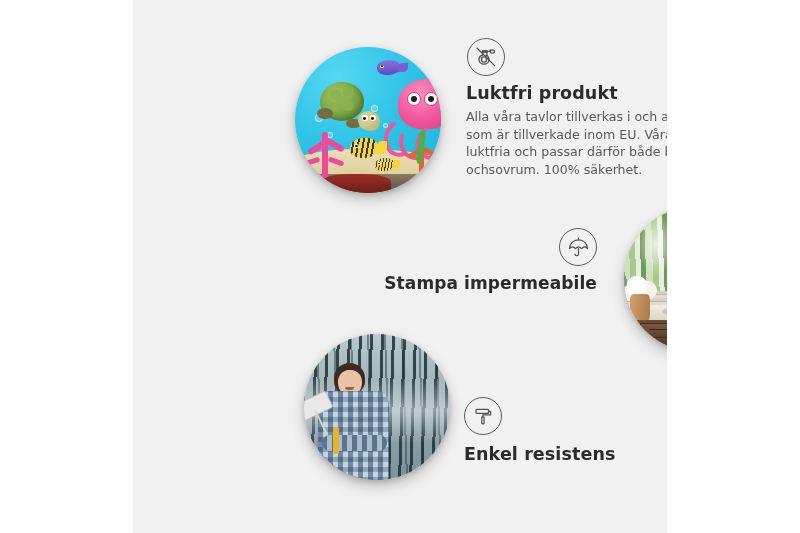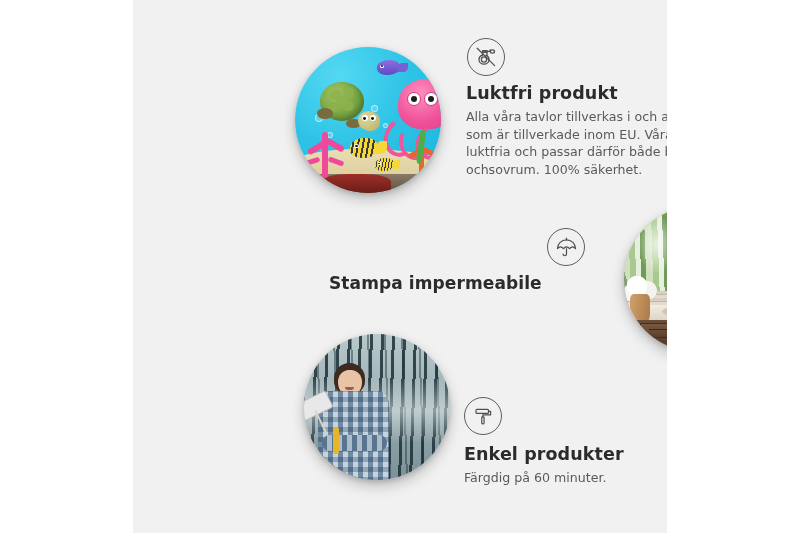--- a/index.html
+++ b/index.html
@@ -224,21 +224,21 @@
     font-size:17.5px;font-weight:bold;color:#2b2b2b;
     margin:7px 0 5px 0;letter-spacing:.1px;
   }
   .fbody{
     font-size:12.6px;line-height:17.5px;color:#5a5a5a;
   }
 
   #feature-odorless{left:333px;top:38px;width:296px;}
   #feature-odorless .ficon{margin-left:1px;}
 
-  #feature-waterproof{left:196px;top:228px;width:256px;}
+  #feature-waterproof{left:208px;top:228px;width:256px;text-align:right;}
   #feature-waterproof .icon-wrap{display:flex;justify-content:flex-end;}
   #feature-waterproof .ftitle{font-size:17px;}
   #feature-waterproof .fbody{font-size:12.6px;}
 
   #feature-mounting{left:331px;top:397px;width:240px;}
   #feature-mounting .ftitle{margin-top:9px;}
 </style>
 </head>
 <body>
 
@@ -387,18 +387,17 @@
     <div class="feature" id="feature-mounting">
       <div class="icon-wrap">
         <div class="ficon">
           <svg width="25" height="25" viewBox="0 0 26 26" fill="none" stroke="#4f4f4f" stroke-width="1.25" stroke-linecap="round" stroke-linejoin="round">
             <rect x="5.2" y="5.6" width="13" height="4.2" rx="1"></rect>
             <path d="M18.2 7.7h2.2v3.6h-8.1v2.1"></path>
             <rect x="11.2" y="13.4" width="2.4" height="7.2" rx="0.8"></rect>
           </svg>
         </div>
       </div>
-      <div class="ftitle">Enkel produkter</div>
-      <div class="fbody">Färgdig på 60 minuter.</div>
+      <div class="ftitle">Enkel resistens</div>
     </div>
 
   </div>
 </div>
 
 </body></html>

